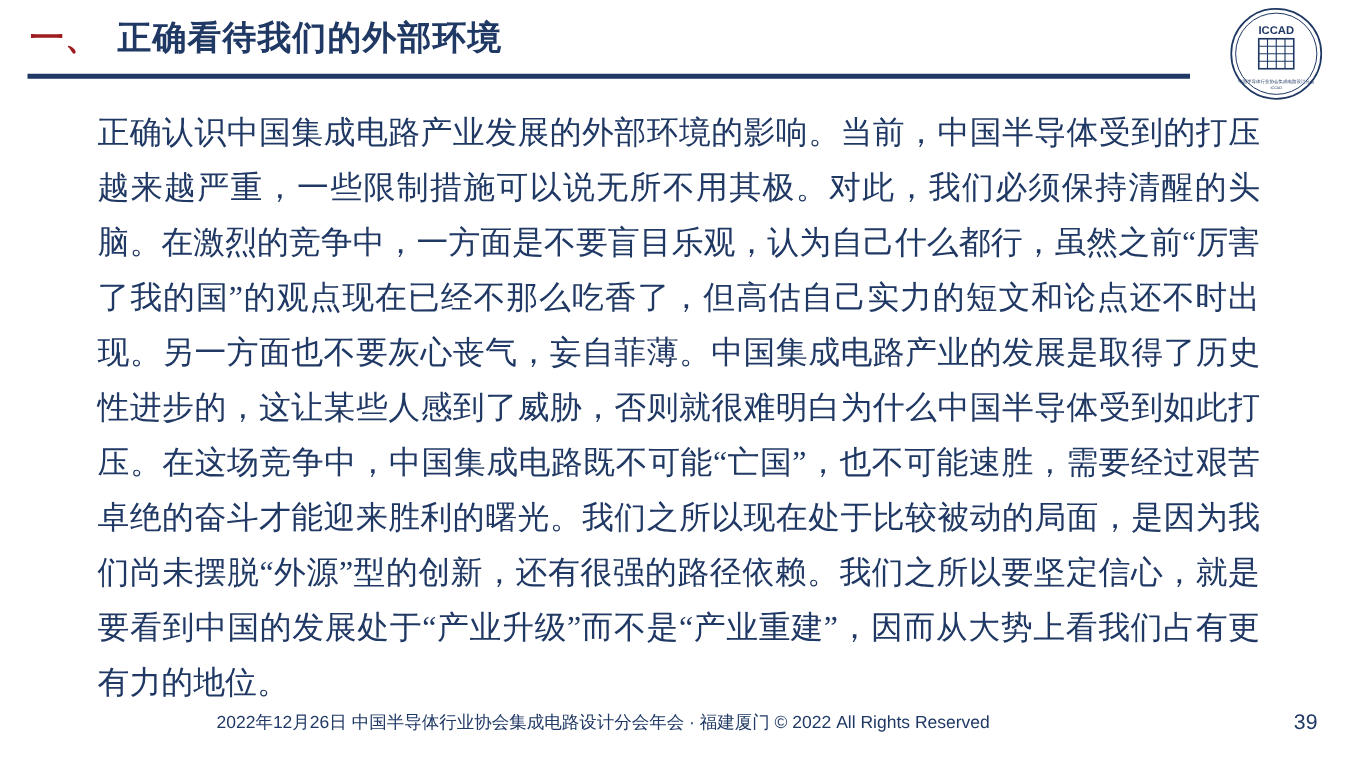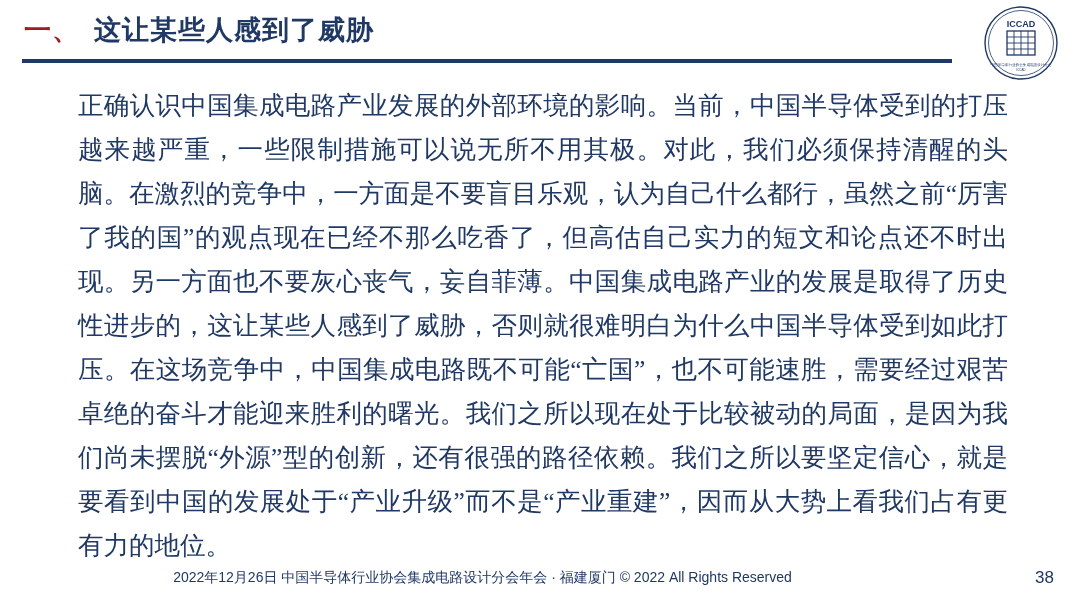--- a/index.html
+++ b/index.html
@@ -115,21 +115,21 @@
   }
 </style>
 </head>
 <body>
 
 <div class="slide">
 
   <div class="header">
     <div class="title-row">
       <span class="title-number">一、</span>
-      <span class="title-text">这让某些人感到了威胁</span>
+      <span class="title-text">正确看待我们的外部环境</span>
     </div>
     <div class="header-rule"></div>
   </div>
 
   <div class="logo">
     <svg width="74" height="74" viewBox="0 0 74 74" xmlns="http://www.w3.org/2000/svg">
       <circle cx="37" cy="37" r="36" fill="#ffffff" stroke="#1f3864" stroke-width="1.4"></circle>
       <circle cx="37" cy="37" r="32.5" fill="#ffffff" stroke="#1f3864" stroke-width="0.8"></circle>
 
       <rect x="23" y="25" width="28" height="24" fill="none" stroke="#1f3864" stroke-width="1.3"></rect>
@@ -144,16 +144,16 @@
 
       <text x="37" y="60" text-anchor="middle" font-family="Liberation Sans, sans-serif" font-size="3.6" fill="#1f3864">中国半导体行业协会集成电路设计分会</text>
       <text x="37" y="65" text-anchor="middle" font-family="Liberation Sans, sans-serif" font-size="3" fill="#1f3864">ICCAD</text>
     </svg>
   </div>
 
   <div class="body-text">正确认识中国集成电路产业发展的外部环境的影响。当前，中国半导体受到的打压越来越严重，一些限制措施可以说无所不用其极。对此，我们必须保持清醒的头脑。在激烈的竞争中，一方面是不要盲目乐观，认为自己什么都行，虽然之前“厉害了我的国”的观点现在已经不那么吃香了，但高估自己实力的短文和论点还不时出现。另一方面也不要灰心丧气，妄自菲薄。中国集成电路产业的发展是取得了历史性进步的，这让某些人感到了威胁，否则就很难明白为什么中国半导体受到如此打压。在这场竞争中，中国集成电路既不可能“亡国”，也不可能速胜，需要经过艰苦卓绝的奋斗才能迎来胜利的曙光。我们之所以现在处于比较被动的局面，是因为我们尚未摆脱“外源”型的创新，还有很强的路径依赖。我们之所以要坚定信心，就是要看到中国的发展处于“产业升级”而不是“产业重建”，因而从大势上看我们占有更有力的地位。</div>
 
   <div class="footer">
     <div class="footer-text">2022年12月26日 中国半导体行业协会集成电路设计分会年会 · 福建厦门 © 2022 All Rights Reserved</div>
-    <div class="page-number">38</div>
+    <div class="page-number">39</div>
   </div>
 
 </div>
 
 </body></html>

